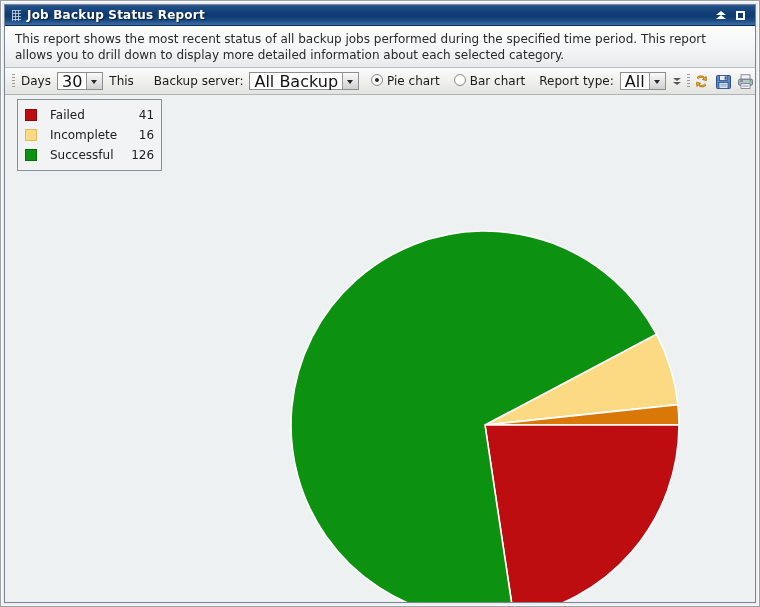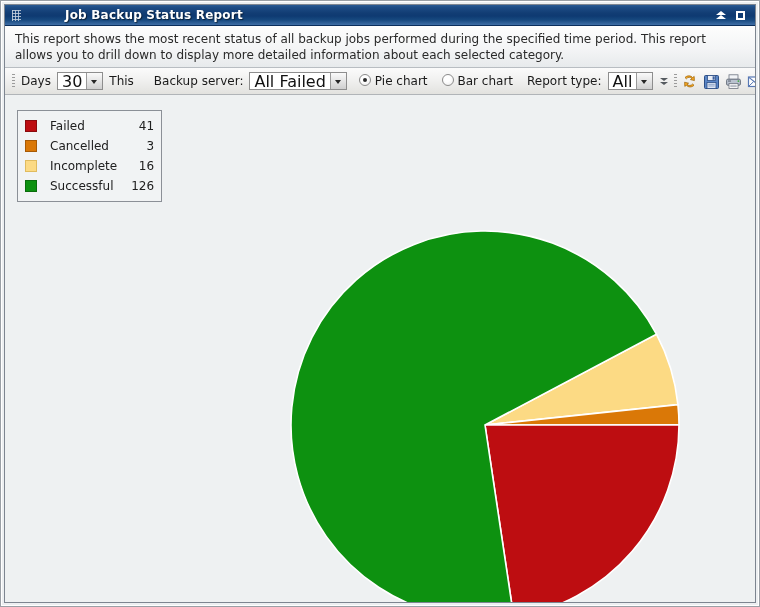--- a/index.html
+++ b/index.html
@@ -62,21 +62,20 @@
     background-size: 3px 3px;
     opacity: .75;
   }
   #titlebar-title {
     color: #ffffff;
     font-size: 12px;
     font-weight: bold;
     letter-spacing: .2px;
     text-shadow: 1px 1px 1px rgba(0,0,0,.55);
     white-space: nowrap;
-    margin-left: 38px;
   }
   #titlebar-buttons {
     margin-left: auto;
     margin-right: 7px;
     display: flex;
     align-items: center;
     gap: 7px;
   }
   .tb-btn {
     width: 13px;
@@ -257,21 +256,21 @@
     left: 0; top: 90px;
     width: 750px;
     height: 507px;
     background: #eef1f2;
     overflow: hidden;
   }
 
   
   #legend {
     position: absolute;
-    left: 12px; top: 15px;
+    left: 12px; top: 4px;
     background: #f1f3f4;
     border: 1px solid #8b9097;
     padding: 5px 7px 5px 7px;
     box-sizing: border-box;
   }
   #legend table {
     border-collapse: collapse;
     font-size: 12px;
     color: #202020;
   }
@@ -328,21 +327,21 @@
         <span class="combo-arrow"></span>
       </span>
 
       <span class="tb-label">This</span>
 
       <span class="tb-gap"></span>
 
       <span class="tb-label">Backup server:</span>
 
       <span class="combo wide">
-        <span class="combo-val">All Failed</span>
+        <span class="combo-val">All Backup</span>
         <span class="combo-arrow"></span>
       </span>
 
       <span class="tb-gap" style="width:6px"></span>
 
       <span class="radio-wrap">
         <span class="radio checked"></span>
         <span>Pie chart</span>
       </span>
 
@@ -421,27 +420,20 @@
           <tbody id="legend-body">
               <tr>
                 <td class="sw-cell">
                   <span class="sw" style="background: rgb(189, 13, 17); border: 1px solid rgb(138, 10, 13);"></span>
                 </td>
                 <td class="name-cell">Failed</td>
                 <td class="val-cell">41</td>
               </tr>
               <tr>
                 <td class="sw-cell">
-                  <span class="sw" style="background: rgb(218, 120, 7); border: 1px solid rgb(168, 90, 5);"></span>
-                </td>
-                <td class="name-cell">Cancelled</td>
-                <td class="val-cell">3</td>
-              </tr>
-              <tr>
-                <td class="sw-cell">
                   <span class="sw" style="background: rgb(252, 218, 132); border: 1px solid rgb(224, 187, 95);"></span>
                 </td>
                 <td class="name-cell">Incomplete</td>
                 <td class="val-cell">16</td>
               </tr>
               <tr>
                 <td class="sw-cell">
                   <span class="sw" style="background: rgb(13, 145, 16); border: 1px solid rgb(10, 109, 12);"></span>
                 </td>
                 <td class="name-cell">Successful</td>

